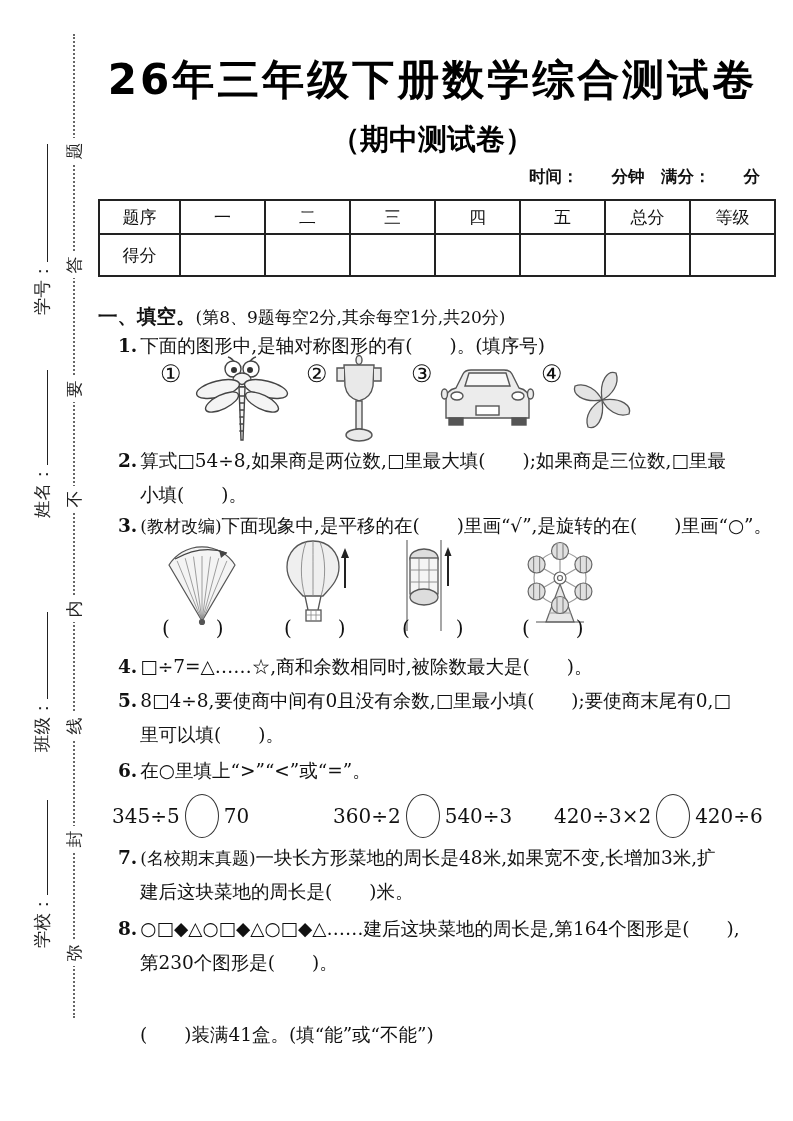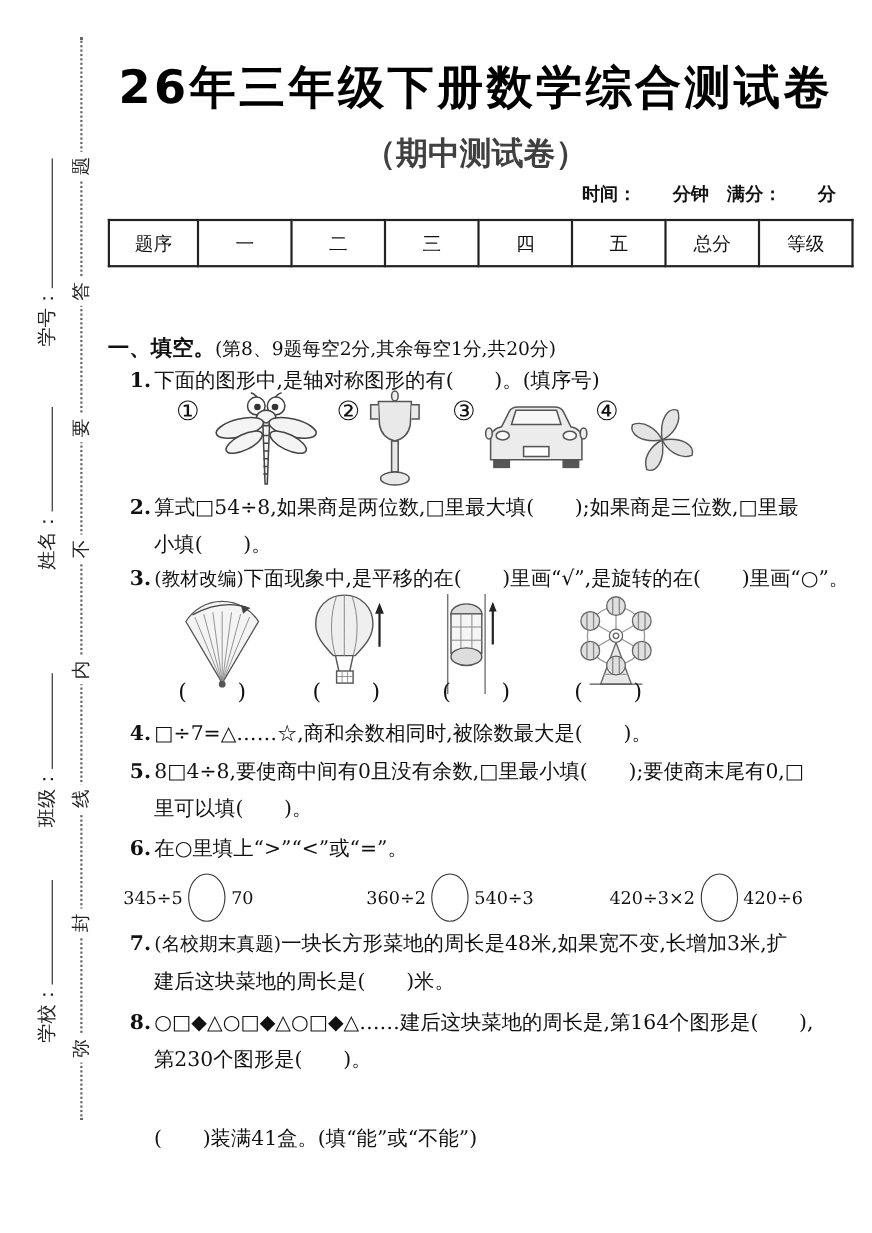--- a/index.html
+++ b/index.html
@@ -15,21 +15,21 @@
   .vfield{position:absolute;transform:rotate(-90deg);transform-origin:0 0;
           white-space:nowrap;font-size:17.5px;color:#222;}
   .vf-line{display:inline-block;height:2px;border-bottom:1.6px solid #222;
            vertical-align:baseline;}
 
   
   .title{position:absolute;left:95px;width:675px;top:52px;text-align:center;
          font-family:"DejaVu Sans",sans-serif;font-weight:900;font-size:42px;
          letter-spacing:3px;color:#000;}
   .subtitle{position:absolute;left:95px;width:675px;top:120px;text-align:center;
-            font-family:"DejaVu Sans",sans-serif;font-weight:800;font-size:29px;color:#404040;}
+            font-family:"DejaVu Sans",sans-serif;font-weight:800;font-size:29px;color:#000000;}
   .info-line{position:absolute;right:33px;top:166px;font-family:"DejaVu Sans",sans-serif;
              font-weight:700;font-size:16.5px;}
 
   
   .score-table{position:absolute;left:98px;top:199px;border-collapse:collapse;}
   .score-table td{border:2px solid #222;text-align:center;font-size:17px;padding:0;}
   .score-table tr:first-child td{height:32px;}
   .score-table tr:last-child td{height:40px;}
   .st-c0{width:79px;margin-top:12px;} .st-c{width:83px;}
 
@@ -41,21 +41,21 @@
   .cont{left:140px;}
   .qnum{font-weight:700;margin-right:3px;}
 
   
   .fig-label{position:absolute;font-size:24px;}
   .fig{position:absolute;}
   .fig svg{display:block;}
   .fig-paren{position:absolute;top:615px;font-size:20px;letter-spacing:2px;}
 
   
-  .cmp{position:absolute;top:794px;display:flex;align-items:center;font-size:16px;}
+  .cmp{position:absolute;top:794px;display:flex;align-items:center;font-size:20px;}
   .oval{width:32px;height:42px;border:1.8px solid #333;border-radius:50%;margin:0 5px;flex:none;}
 
   .footer{position:absolute;left:95px;width:675px;top:1085px;text-align:center;
           font-size:16px;letter-spacing:6px;margin-top:46px;}
 </style>
 </head>
 <body>
 
 <div class="page">
 
@@ -90,20 +90,30 @@
     <tbody>
         <tr>
       <td class="st-c0">题序</td>
       <td class="st-c">一</td>
       <td class="st-c">二</td>
       <td class="st-c">三</td>
       <td class="st-c">四</td>
       <td class="st-c">五</td>
       <td class="st-c">总分</td>
       <td class="st-c">等级</td>
+    </tr>
+    <tr>
+      <td>得分</td>
+      <td></td>
+      <td></td>
+      <td></td>
+      <td></td>
+      <td></td>
+      <td></td>
+      <td></td>
     </tr>
   </tbody>
     </table>
 
   <div class="sec">
     <span class="sec-title">一、填空。</span><span class="note">(第8、9题每空2分,其余每空1分,共20分)</span>
   </div>
 
   <div class="line" style="top:333px">
     <span class="qnum">1.</span><span>下面的图形中,是轴对称图形的有(　　)。(填序号)</span>

